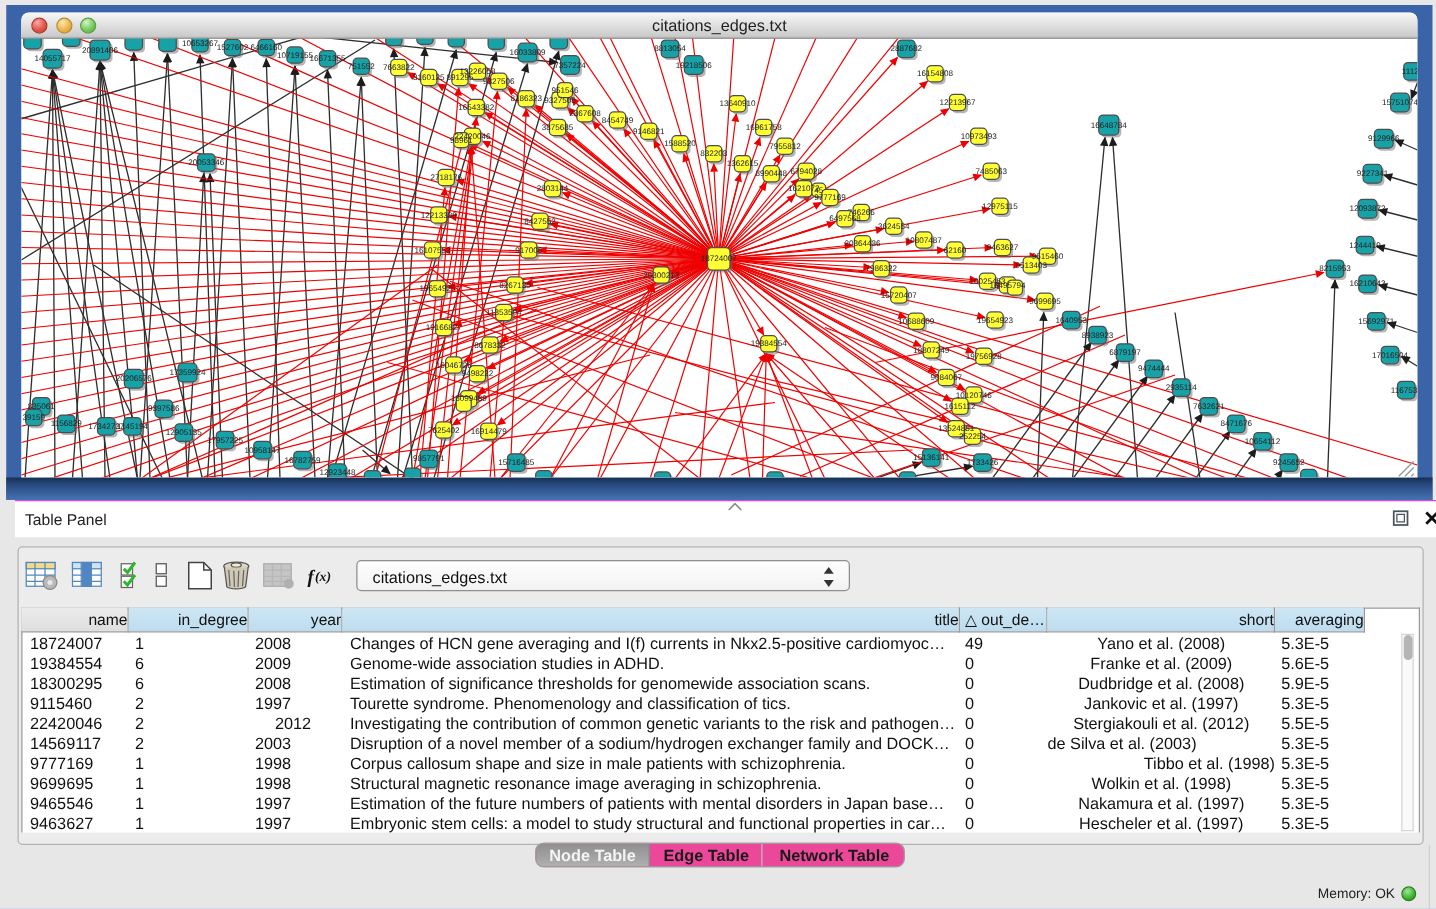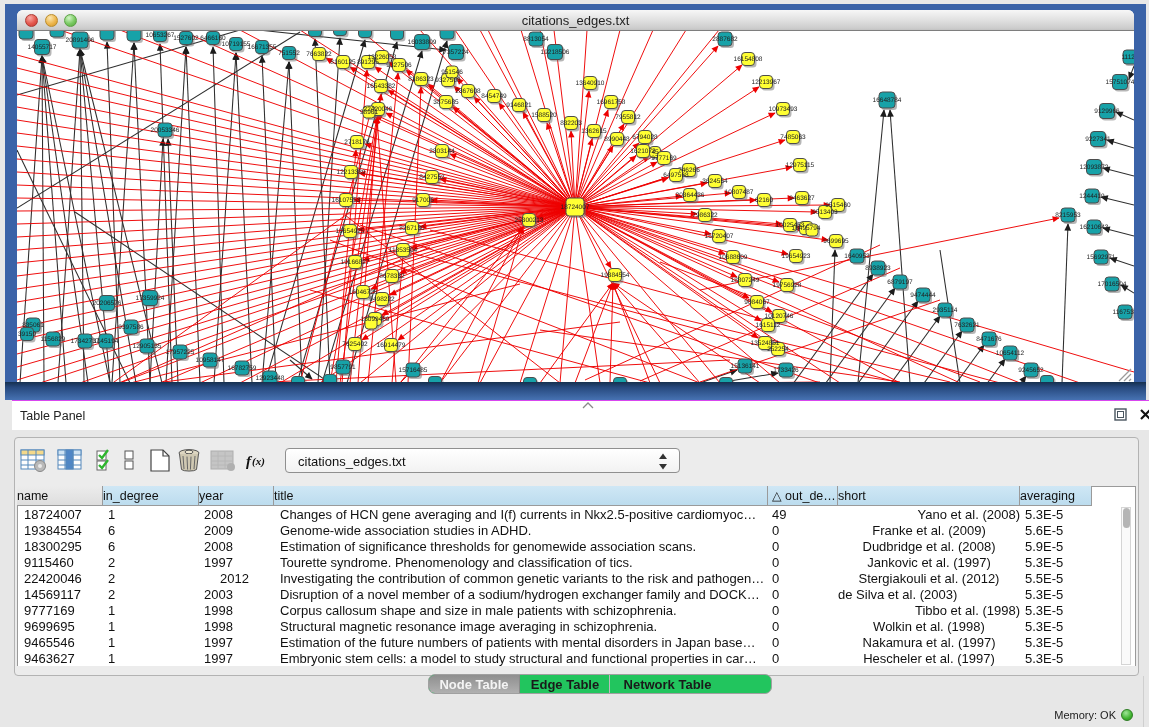--- a/index.html
+++ b/index.html
@@ -11,24 +11,24 @@
 #title-red{left:8px;background:radial-gradient(circle at 4px 3px,#f8a9a4,#e4574d 55%,#c23a32);border:1px solid #ad3a33}
 #title-yel{left:28px;background:radial-gradient(circle at 4px 3px,#fbe7b1,#edb64d 55%,#cf9628);border:1px solid #ba8c2c}
 #title-grn{left:47px;background:radial-gradient(circle at 4px 3px,#d3f5c8,#79ca62 55%,#57a43f);border:1px solid #5ba044}
 #panelhead{position:absolute;left:12px;top:400px;width:100%;height:30px;background:#ffffff;border-top:1px solid #d946ef}
 #panelhead .t{position:absolute;left:8px;top:8px;font-size:12.5px;color:#222}
 #bottombg{position:absolute;left:0;top:430px;width:100%;height:297px;background:#e7e7e7}
 #panel{position:absolute;left:14px;top:437px;width:1125px;height:239px;background:#ececec;border:1px solid #b3b3b3;border-radius:4px}
 #dropdown{position:absolute;left:285px;top:448px;width:395px;height:25px;background:linear-gradient(180deg,#fff,#f2f2f2);border:1px solid #8f8f8f;border-radius:4px}
 #dropdown .t{position:absolute;left:12px;top:5px;font-size:13px;color:#111}
 #table{position:absolute;left:17px;top:486px;width:1119px;height:180px;background:#fff;border:1px solid #9a9a9a;border-bottom:none}
-.th{position:absolute;top:486px;height:20px;border-right:1px solid #9a9a9a;border-bottom:1px solid #9a9a9a;background:linear-gradient(180deg,#cfe7f5,#bcdcee);font-size:12.5px;color:#111;text-align:left;line-height:20px}
+.th{position:absolute;top:486px;height:20px;border-right:1px solid #9a9a9a;border-bottom:1px solid #9a9a9a;background:linear-gradient(180deg,#cfe7f5,#bcdcee);font-size:12.5px;color:#111;text-align:right;line-height:20px}
 .tr{position:absolute;height:16px;font-size:13px;color:#111;white-space:nowrap}
 .tr span{position:absolute;line-height:16px}
-#tabs{position:absolute;left:428px;top:674px;width:344px;height:20px;background:#22c55e;border:1px solid #a0a0a0;border-radius:7px;overflow:hidden}
+#tabs{position:absolute;left:428px;top:674px;width:296px;height:20px;background:#ec4899;border:1px solid #a0a0a0;border-radius:7px;overflow:hidden}
 #tabs .seg1{position:absolute;left:0;top:0;width:91px;height:100%;background:linear-gradient(180deg,#8f8f8f,#b0b0b0);color:#f4f4f4;font-size:13px;font-weight:bold;text-align:center;line-height:20px;border-right:1px solid #8a8a8a}
 #tabs .seg2{position:absolute;left:92px;top:0;width:89px;height:100%;color:#1a1a1a;font-size:13px;font-weight:bold;text-align:center;line-height:20px;border-right:1px solid #bbb}
 #tabs .seg3{position:absolute;left:182px;top:0;width:113px;height:100%;color:#1a1a1a;font-size:13px;font-weight:bold;text-align:center;line-height:20px}
 #mem{position:absolute;right:33px;top:709px;font-size:11px;color:#222}
 #memdot{position:absolute;left:1121px;top:709px;width:12px;height:12px;border-radius:50%;background:radial-gradient(circle at 4px 3px,#9fe698,#3fb32f 60%,#2f8c23);border:1px solid #2c7d22}
 </style></head><body>
 <div id="frame">
     <div class="bot"></div>
  <div id="win">
   <div id="titlebar">
@@ -803,21 +803,21 @@
 <div class="th" style="left:274px;width:494px">title</div>
 <div class="th" style="left:768px;width:70px;text-align:left;padding-left:4px">△ out_de…</div>
 <div class="th" style="left:838px;width:182px">short</div>
 <div class="th" style="left:1020px;width:72px">averaging</div>
 <div class="tr" style="top:507px">
     <span style="left:24px">18724007</span>
     <span style="left:108px">1</span>
     <span style="left:204px">2008</span>
     <span style="left:280px">Changes of HCN gene averaging and I(f) currents in Nkx2.5-positive cardiomyoc…</span>
     <span style="left:772px">49</span>
-    <span style="left:838px;width:182px;text-align:right">Yano et al. (2008)</span>
+    <span style="left:838px;width:182px;text-align:center">Yano et al. (2008)</span>
     <span style="left:1025px">5.3E-5</span>
   </div>
 <div class="tr" style="top:523px">
     <span style="left:24px">19384554</span>
     <span style="left:108px">6</span>
     <span style="left:204px">2009</span>
     <span style="left:280px">Genome-wide association studies in ADHD.</span>
     <span style="left:772px">0</span>
     <span style="left:838px;width:182px;text-align:center">Franke et al. (2009)</span>
     <span style="left:1025px">5.6E-5</span>

